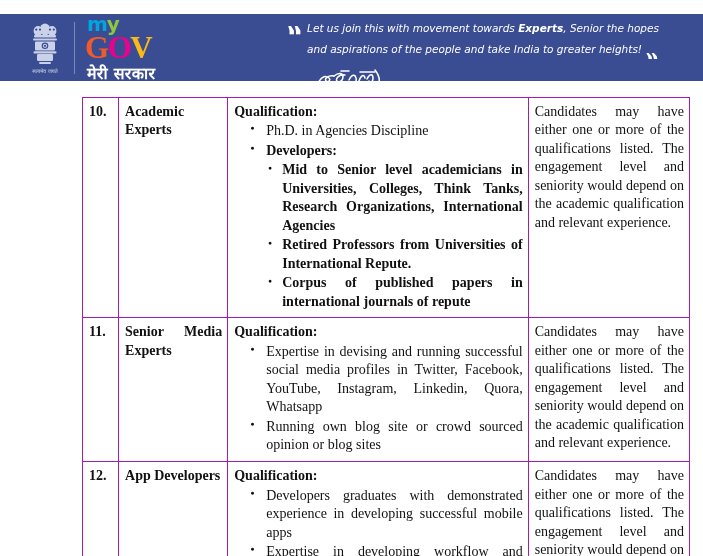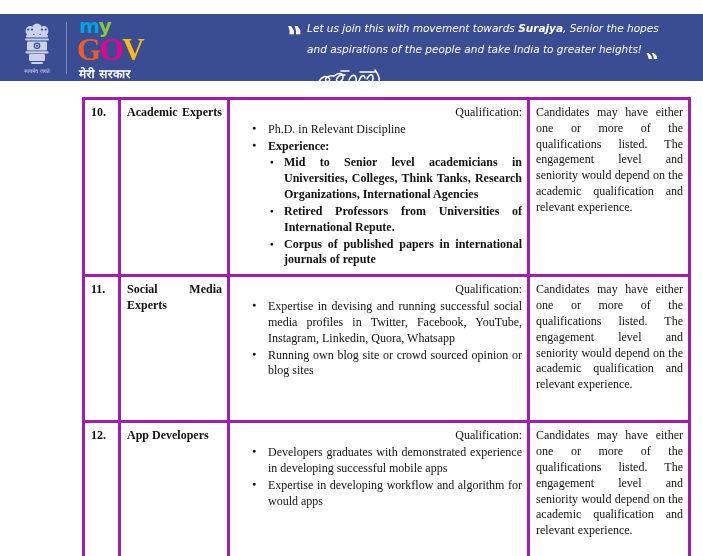--- a/index.html
+++ b/index.html
@@ -13,21 +13,21 @@
 
   
   .header-band{
     position:absolute;left:0;top:14px;width:703px;height:67px;
     background:#3a4d93;
     display:flex;align-items:center;
     overflow:hidden;
   }
   .brand-block{
     display:flex;align-items:center;height:100%;
-    padding-left:16px;
+    padding-left:24px;
   }
   .emblem{
     width:42px;height:58px;
     display:flex;flex-direction:column;align-items:center;justify-content:flex-end;
   }
   .emblem svg{display:block;}
   .brand-divider{
     width:1px;height:52px;background:#7b88bb;margin:0 10px 0 8px;
   }
   .mygov-logo{
@@ -39,21 +39,21 @@
     font-weight:700;font-size:20px;letter-spacing:-1px;
     margin-left:2px;
   }
   .mygov-row2{
     font-family:Liberation Serif, serif;
     font-weight:700;font-size:31px;letter-spacing:-1.5px;
     margin-top:-2px;
   }
   .mygov-row3{
     font-family:"DejaVu Sans", sans-serif;
-    color:#ffffff;font-size:12px;font-weight:600;
+    color:#ffffff;font-size:16px;font-weight:600;
     margin-top:3px;margin-left:2px;letter-spacing:.3px;
   }
   .c-m{color:#00a6e0;}
   .c-y{color:#8dc63f;}
   .c-g{color:#f15a29;}
   .c-v{color:#ec008c;}
   .c-w{color:#fdb913;}
 
   .quote-block{
     position:absolute;left:286px;top:6px;width:412px;
@@ -84,41 +84,41 @@
   }
 
   
   .doc-table{
     position:absolute;left:82px;top:97px;
     width:608px;
     border-collapse:collapse;
     table-layout:fixed;
   }
   .doc-table td{
-    border:3px solid #a21caf;
+    border:1px solid #a21caf;
     vertical-align:top;
     padding:5px 5px 5px 6px;
-    font-size:12px;
+    font-size:14px;
     line-height:1.32;
     color:#111;
   }
   .col-sno{width:36px;}
   .col-role{width:109px;}
   .col-qual{width:300px;}
   .col-notes{width:161px;}
 
   .sno{font-weight:700;text-align:left;}
   .role{
     font-weight:700;
     text-align:justify;
     text-align-last:justify;
     margin-left:20px;
   }
   .role.nojustify{text-align:left;text-align-last:left;}
-  .qual-head{font-weight:400;margin:0 0 1px 0;text-align:right;}
+  .qual-head{font-weight:700;margin:0 0 1px 0;}
   ul.lvl1{
     margin:0;padding:0 0 0 16px;
     list-style:none;
   }
   ul.lvl1>li{
     position:relative;
     text-align:justify;
     margin-bottom:1px;
     padding-left:16px;
   }
@@ -184,21 +184,21 @@
 
     <div class="mygov-logo">
       <div class="mygov-row1"><span class="c-m">m</span><span class="c-y">y</span></div>
       <div class="mygov-row2"><span class="c-g">G</span><span class="c-v">O</span><span class="c-w">V</span></div>
       <div class="mygov-row3">मेरी सरकार</div>
     </div>
   </div>
 
   <div class="quote-block">
     <span class="quote-mark-open">“</span>
-    <div class="quote-text"><span>Let us join this with movement towards </span><b>Surajya</b><span>, Senior the hopes and aspirations of the people and take India to greater heights!</span><span class="quote-mark-close">”</span><span class="signature">
+    <div class="quote-text"><span>Let us join this with movement towards </span><b>Experts</b><span>, Senior the hopes and aspirations of the people and take India to greater heights!</span><span class="quote-mark-close">”</span><span class="signature">
         <svg width="74" height="22" viewBox="0 0 74 22" aria-hidden="true">
           <g fill="none" stroke="#ffffff" stroke-width="1.5" stroke-linecap="round">
             <path d="M3 16 C7 9, 11 8, 14 11 C16 13, 13 16, 11 14 C9 12, 13 8, 19 9"></path>
             <path d="M19 9 C24 5, 28 6, 28 10 C28 14, 24 16, 22 14 C20 12, 24 7, 30 8"></path>
             <path d="M26 4 L34 4"></path>
             <path d="M34 13 C37 7, 40 7, 41 11 C42 15, 39 17, 37 15"></path>
             <path d="M44 14 C46 8, 49 7, 50 11"></path>
             <path d="M52 12 C55 6, 58 7, 58 11 C58 15, 55 17, 54 14"></path>
             <path d="M60 3 C64 8, 66 14, 62 20"></path>
             <path d="M45 5 L60 5"></path>
@@ -215,33 +215,33 @@
       <col class="col-qual">
       <col class="col-notes">
   </colgroup>
   <tbody>
       <tr class="row10">
         <td class="sno">10.</td>
         <td class="role">Academic Experts</td>
         <td>
           <div class="qual-head">Qualification:</div>
           <ul class="lvl1">
-            <li><span>Ph.D. in Relevant Discipline</span></li>
-            <li class="bold-item"><span>Experience:</span><ul class="lvl2">
+            <li><span>Ph.D. in Agencies Discipline</span></li>
+            <li class="bold-item"><span>Developers:</span><ul class="lvl2">
                 <li>Mid to Senior level academicians in Universities, Colleges, Think Tanks, Research Organizations, International Agencies</li>
                 <li>Retired Professors from Universities of International Repute.</li>
                 <li>Corpus of published papers in international journals of repute</li>
               </ul></li>
           </ul>
         </td>
         <td class="notes">Candidates may have either one or more of the qualifications listed. The engagement level and seniority would depend on the academic qualification and relevant experience.</td>
       </tr>
       <tr class="row11">
         <td class="sno">11.</td>
-        <td class="role">Social Media Experts</td>
+        <td class="role">Senior Media Experts</td>
         <td>
           <div class="qual-head">Qualification:</div>
           <ul class="lvl1">
             <li><span>Expertise in devising and running successful social media profiles in Twitter, Facebook, YouTube, Instagram, Linkedin, Quora, Whatsapp</span></li>
             <li><span>Running own blog site or crowd sourced opinion or blog sites</span></li>
           </ul>
         </td>
         <td class="notes">Candidates may have either one or more of the qualifications listed. The engagement level and seniority would depend on the academic qualification and relevant experience.</td>
       </tr>
       <tr class="row12">

